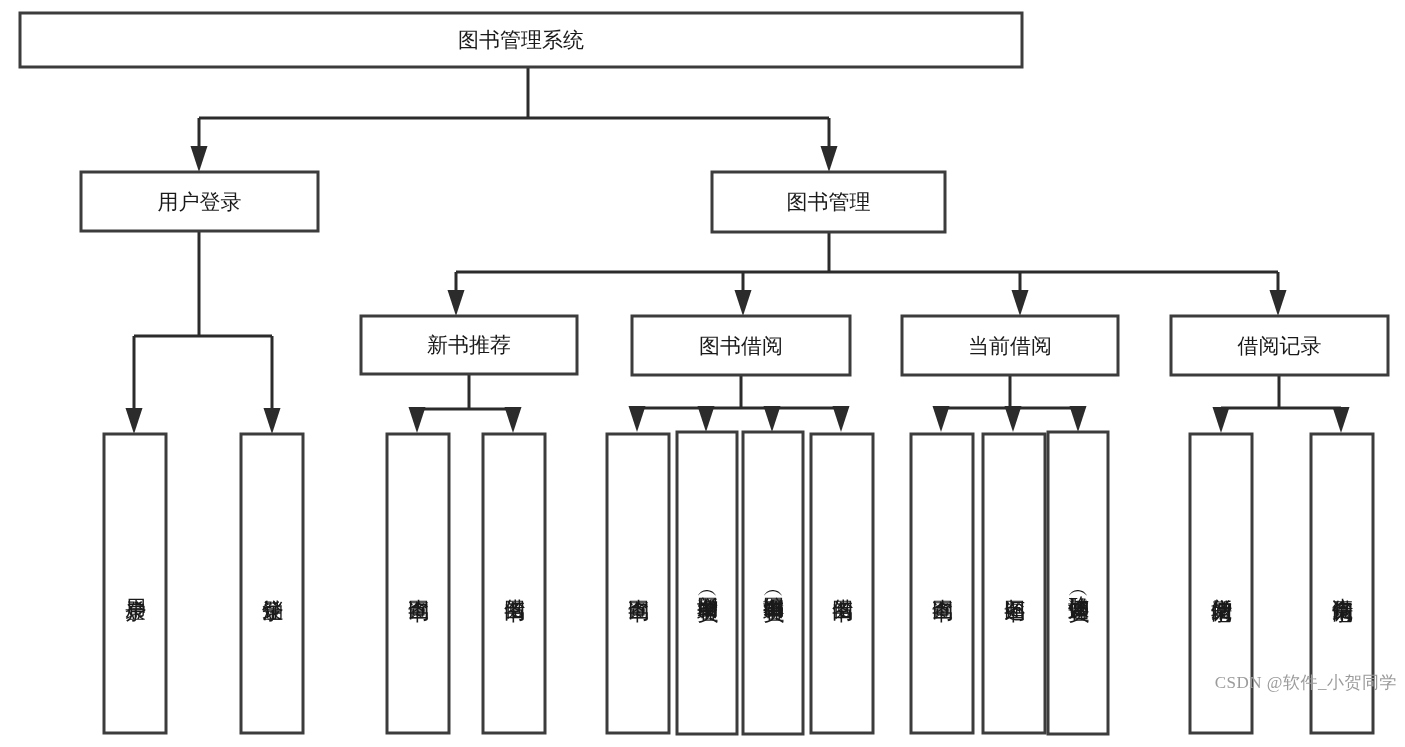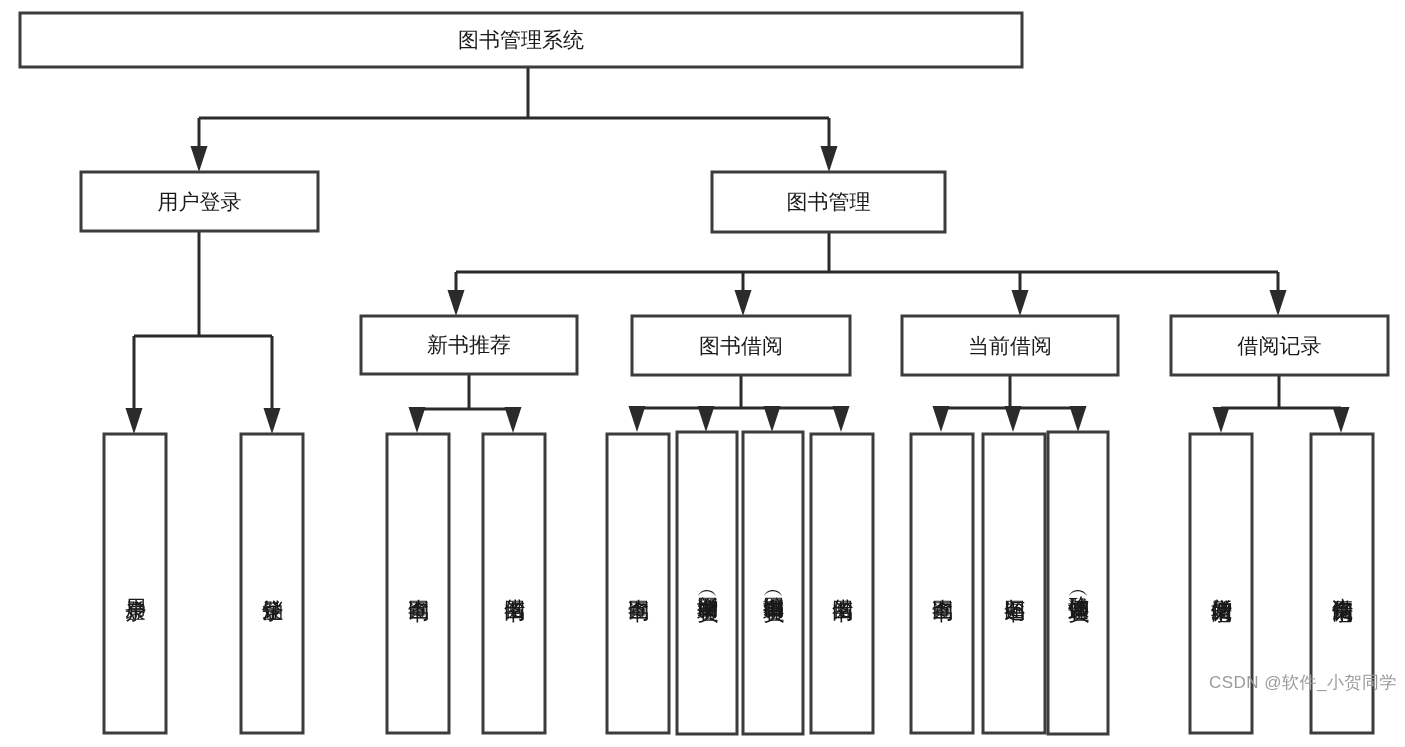--- a/index.html
+++ b/index.html
@@ -66,21 +66,21 @@
     writing-mode: vertical-rl;
     text-orientation: upright;
     letter-spacing: 1px;
     white-space: nowrap;
     text-align: center;
   }
   .watermark {
     position: absolute;
     right: 8px;
     bottom: 6px;
-    font-family: Liberation Sans, sans-serif;
+    font-family: Liberation Serif, serif;
     font-size: 17px;
     color: #9b9b9b;
     letter-spacing: 0.5px;
     white-space: nowrap;
   }
 </style>
 </head>
 <body>
 
 <div id="diagram-root">

